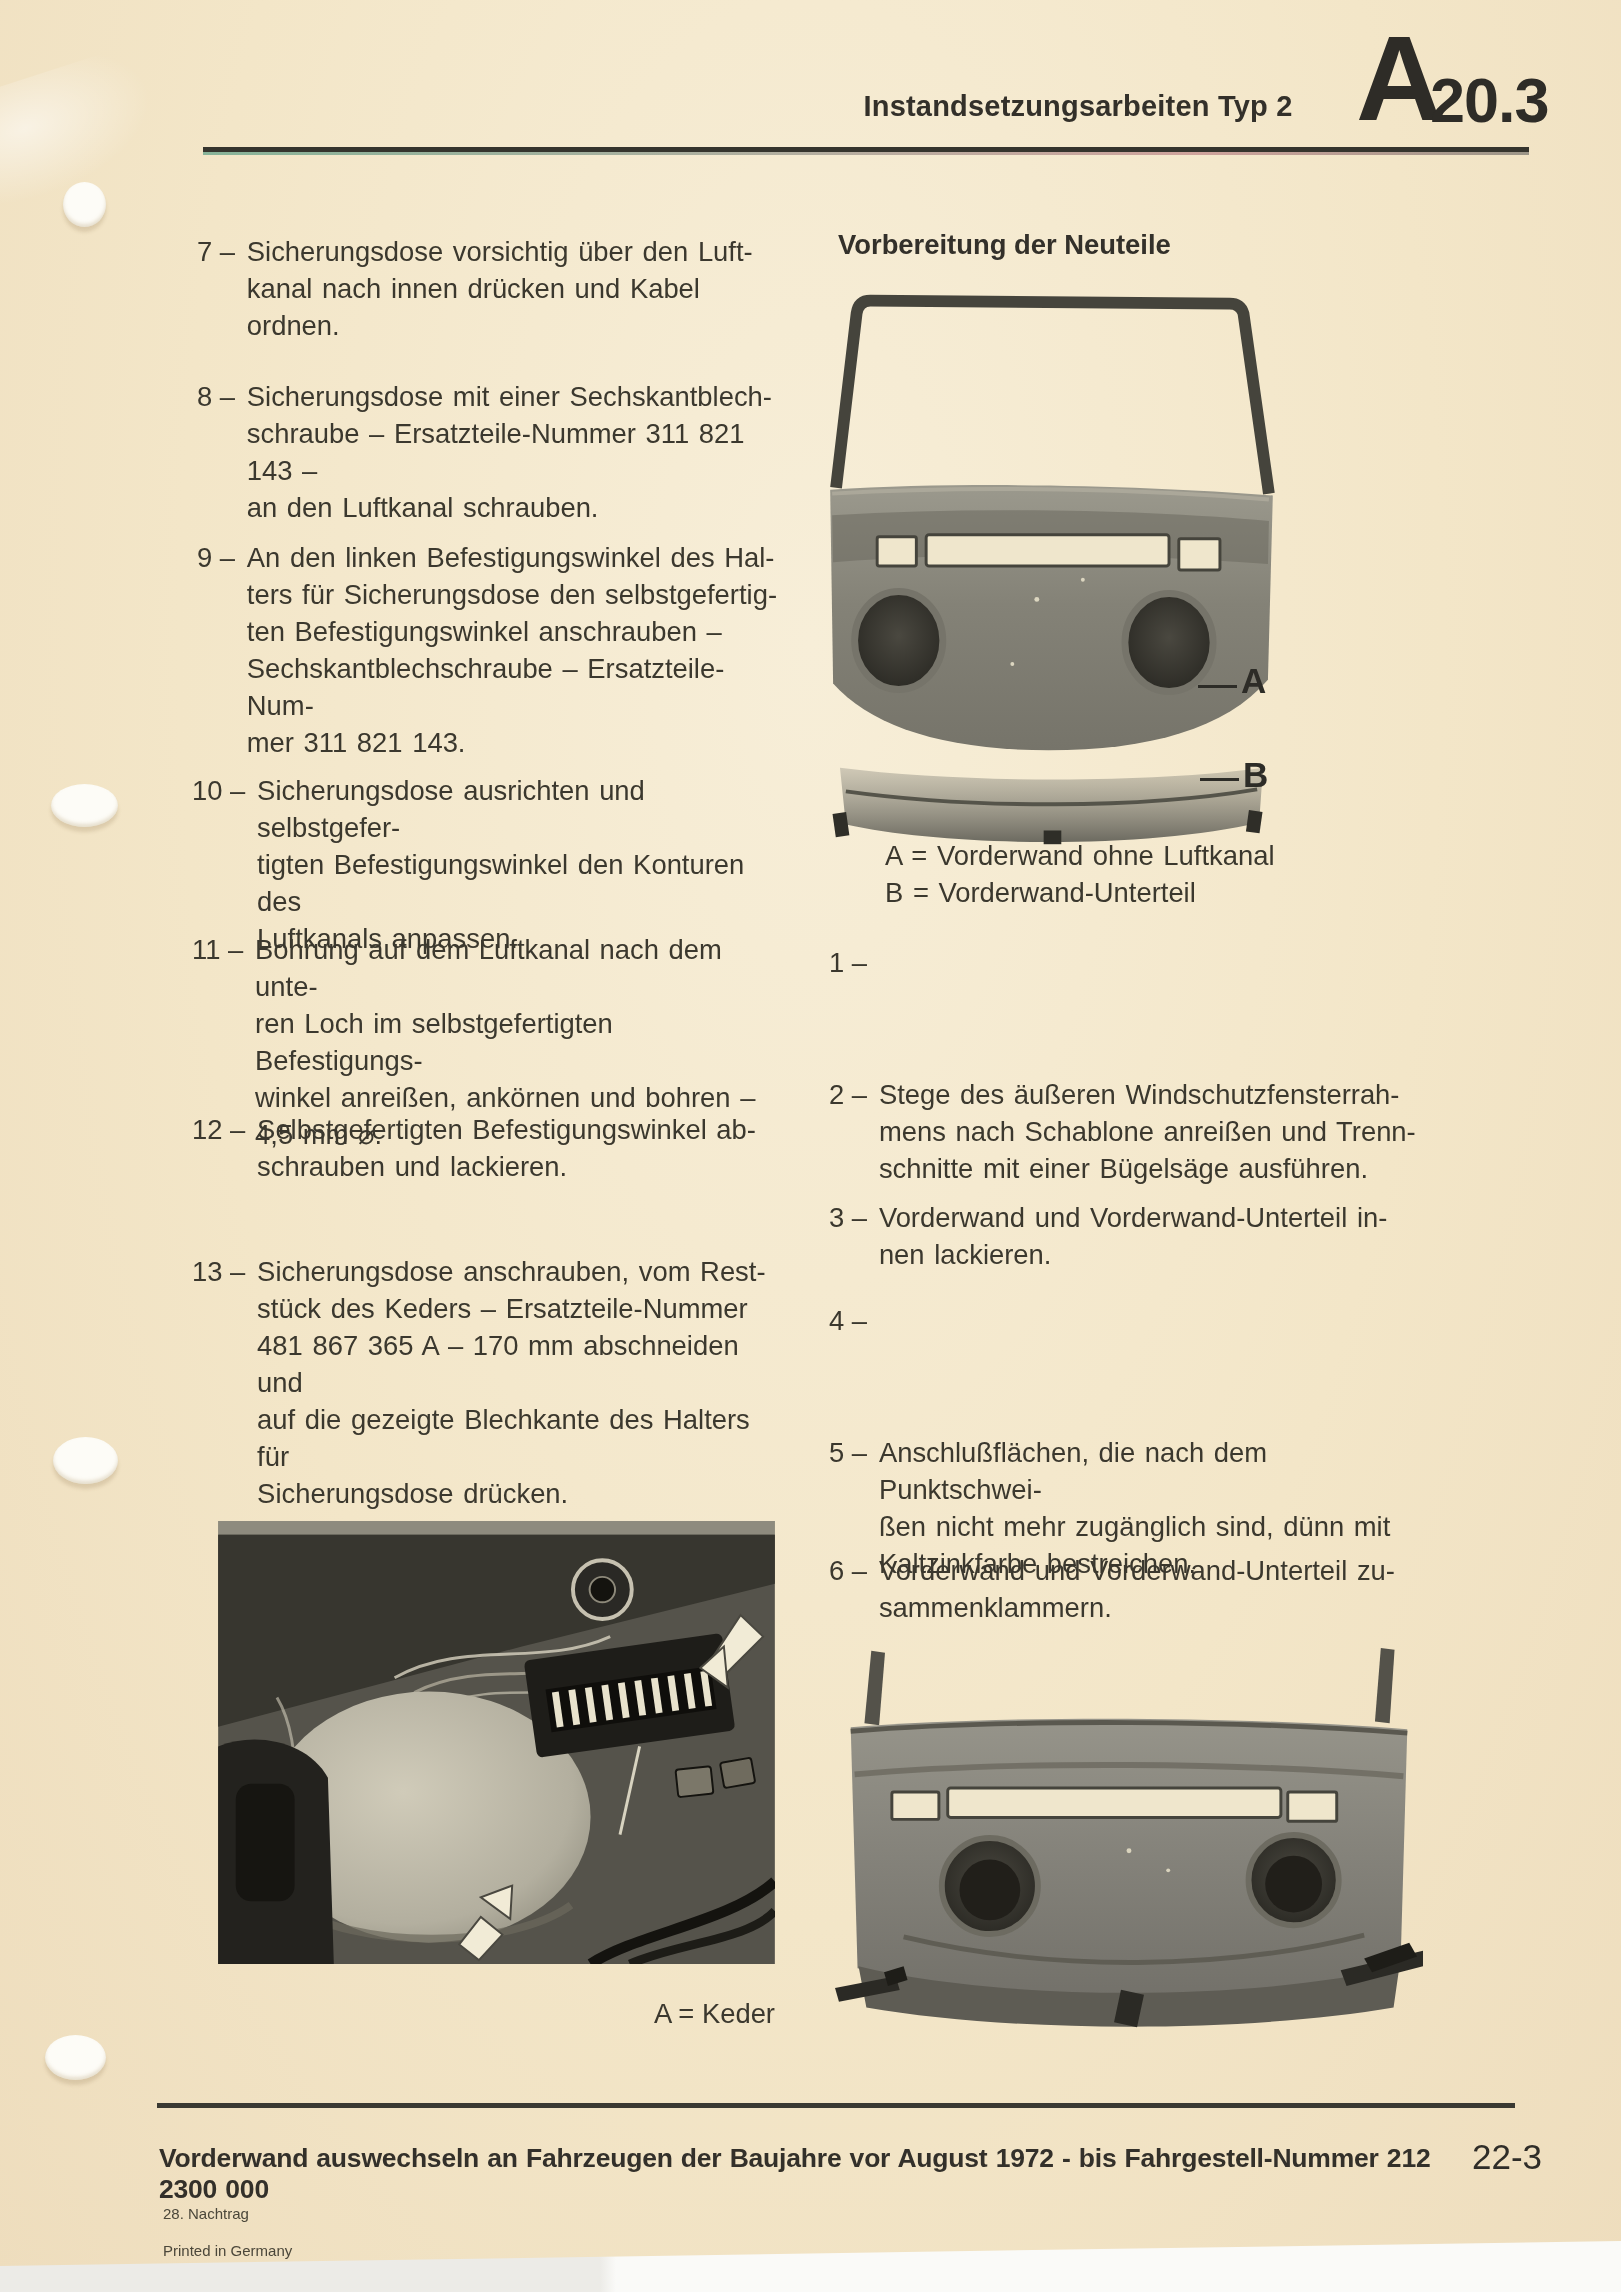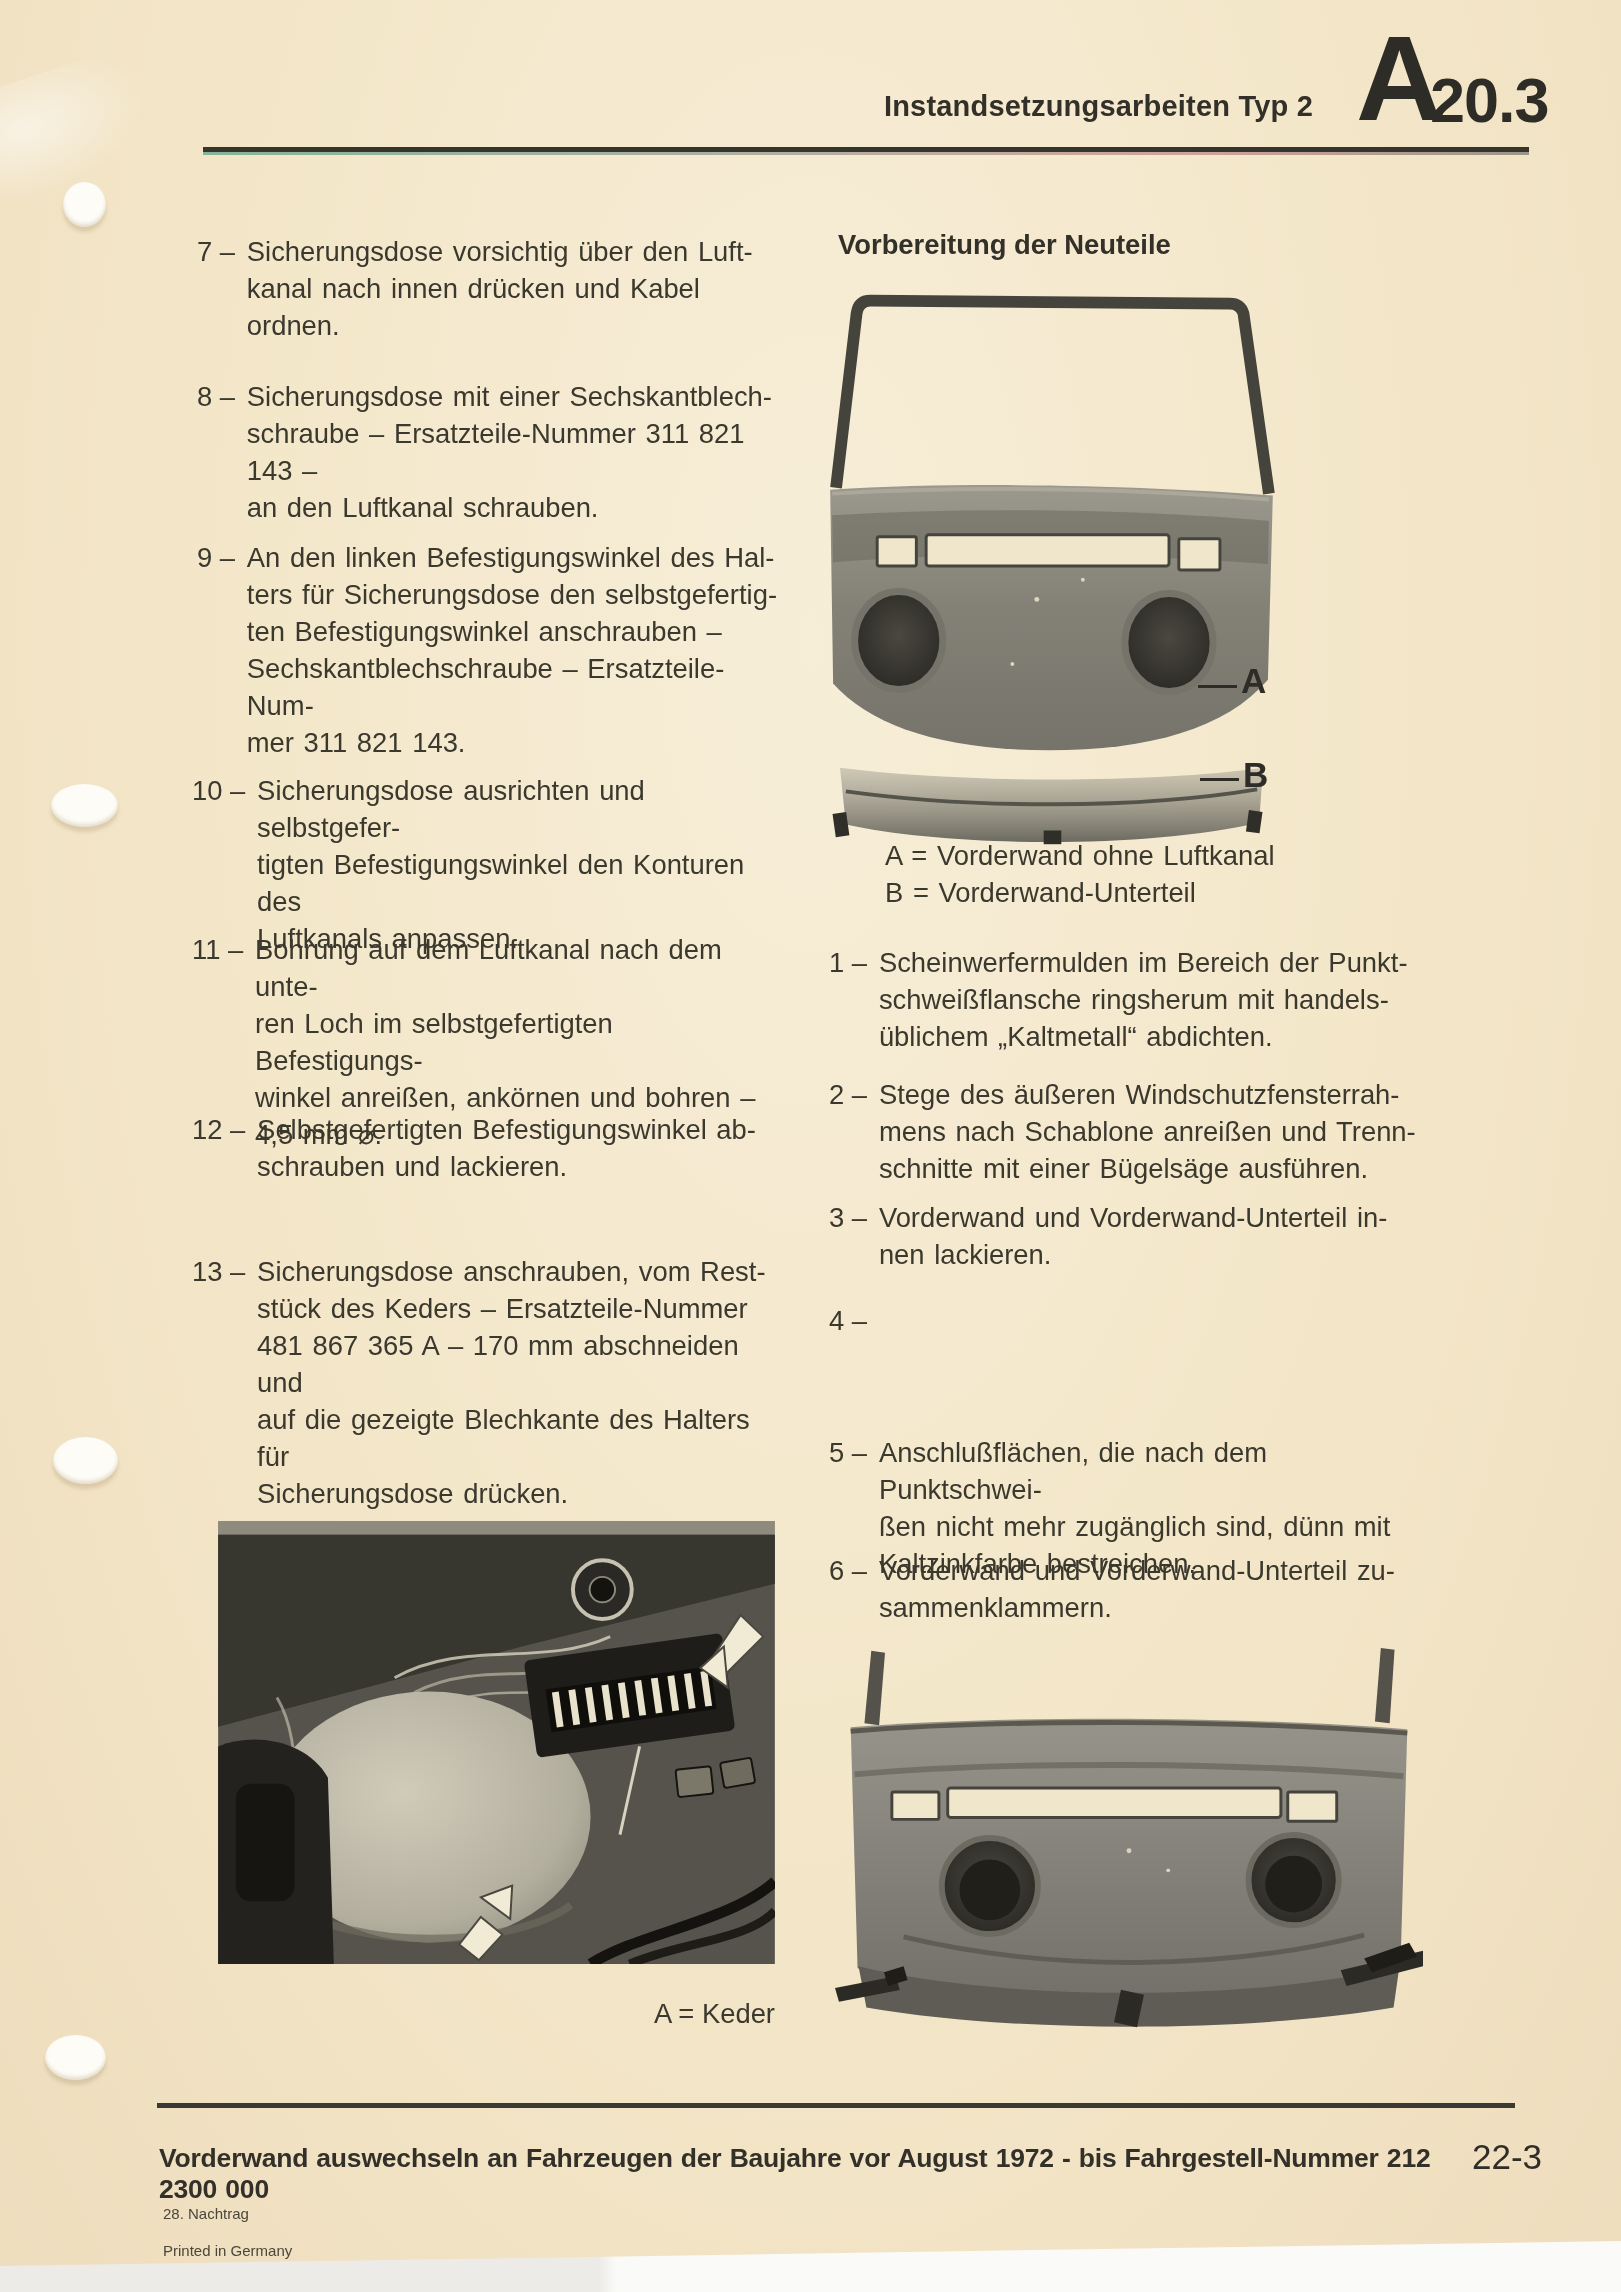--- a/index.html
+++ b/index.html
@@ -18,21 +18,21 @@
   .corner-curl{position:absolute;left:-29px;top:69px;width:186px;height:118px;
     background:radial-gradient(ellipse at 30% 40%,rgba(255,255,255,.55),rgba(255,255,255,0) 70%);
     transform:rotate(-18deg);}
   .punch{position:absolute;background:#fdfcf7;border-radius:50%;
     box-shadow:0 4.9px 3.9px rgba(120,95,55,.18), inset 0 -2.9px 3.9px rgba(190,170,130,.35);}
   .hole1{left:63px;top:182px;width:43px;height:45px;}
   .hole2{left:51px;top:784px;width:67px;height:43px;}
   .hole3{left:53px;top:1437px;width:65px;height:47px;}
   .hole4{left:45px;top:2035px;width:61px;height:45px;}
 
-  .hdr-title{position:absolute;left:843px;top:90px;width:470px;text-align:right;
+  .hdr-title{position:absolute;left:843px;top:90px;width:470px;text-align:center;
     font-size:29px;font-weight:bold;letter-spacing:0.2px;color:#33302a;}
   .hdr-letter{position:absolute;left:1356px;top:17.6px;font-size:120px;font-weight:bold;
     color:#2e2c27;line-height:1;letter-spacing:-2px;}
   .hdr-num{position:absolute;left:1430px;top:69px;font-size:63px;font-weight:bold;
     color:#2e2c27;line-height:1;letter-spacing:-1px;}
   .top-rule{position:absolute;left:203px;top:147px;width:1326px;height:4.9px;background:#35342d;}
   .top-rule-fringe{position:absolute;left:203px;top:152px;width:1326px;height:2.9px;opacity:.55;
     background:linear-gradient(90deg,#2f8a72 0%,#7d7d78 45%,#b06a74 75%,#555 100%);}
 
   .step{position:absolute;display:flex;align-items:flex-start;}
@@ -170,23 +170,20 @@
   <div class="leader" style="left:1198px;top:685px;width:39px"></div>
   <span class="ab-label" style="left:1241px;top:663px">A</span>
   <div class="leader" style="left:1200px;top:778px;width:39px"></div>
   <span class="ab-label" style="left:1243px;top:757px">B</span>
   <div class="fig1-caption" style="top:837px">A = Vorderwand ohne Luftkanal</div>
   <div class="fig1-caption" style="top:874px">B = Vorderwand-Unterteil</div>
 
   <div class="right-col">
     <div class="step" style="top:944px">
       <span class="num">1 –</span>
-      <span class="txt">Scheinwerfermulden im Bereich der Punkt-
-schweißflansche ringsherum mit handels-
-üblichem „Kaltmetall“ abdichten.</span>
     </div>
     <div class="step" style="top:1076px">
       <span class="num">2 –</span>
       <span class="txt">Stege des äußeren Windschutzfensterrah-
 mens nach Schablone anreißen und Trenn-
 schnitte mit einer Bügelsäge ausführen.</span>
     </div>
     <div class="step" style="top:1199px">
       <span class="num">3 –</span>
       <span class="txt">Vorderwand und Vorderwand-Unterteil in-

